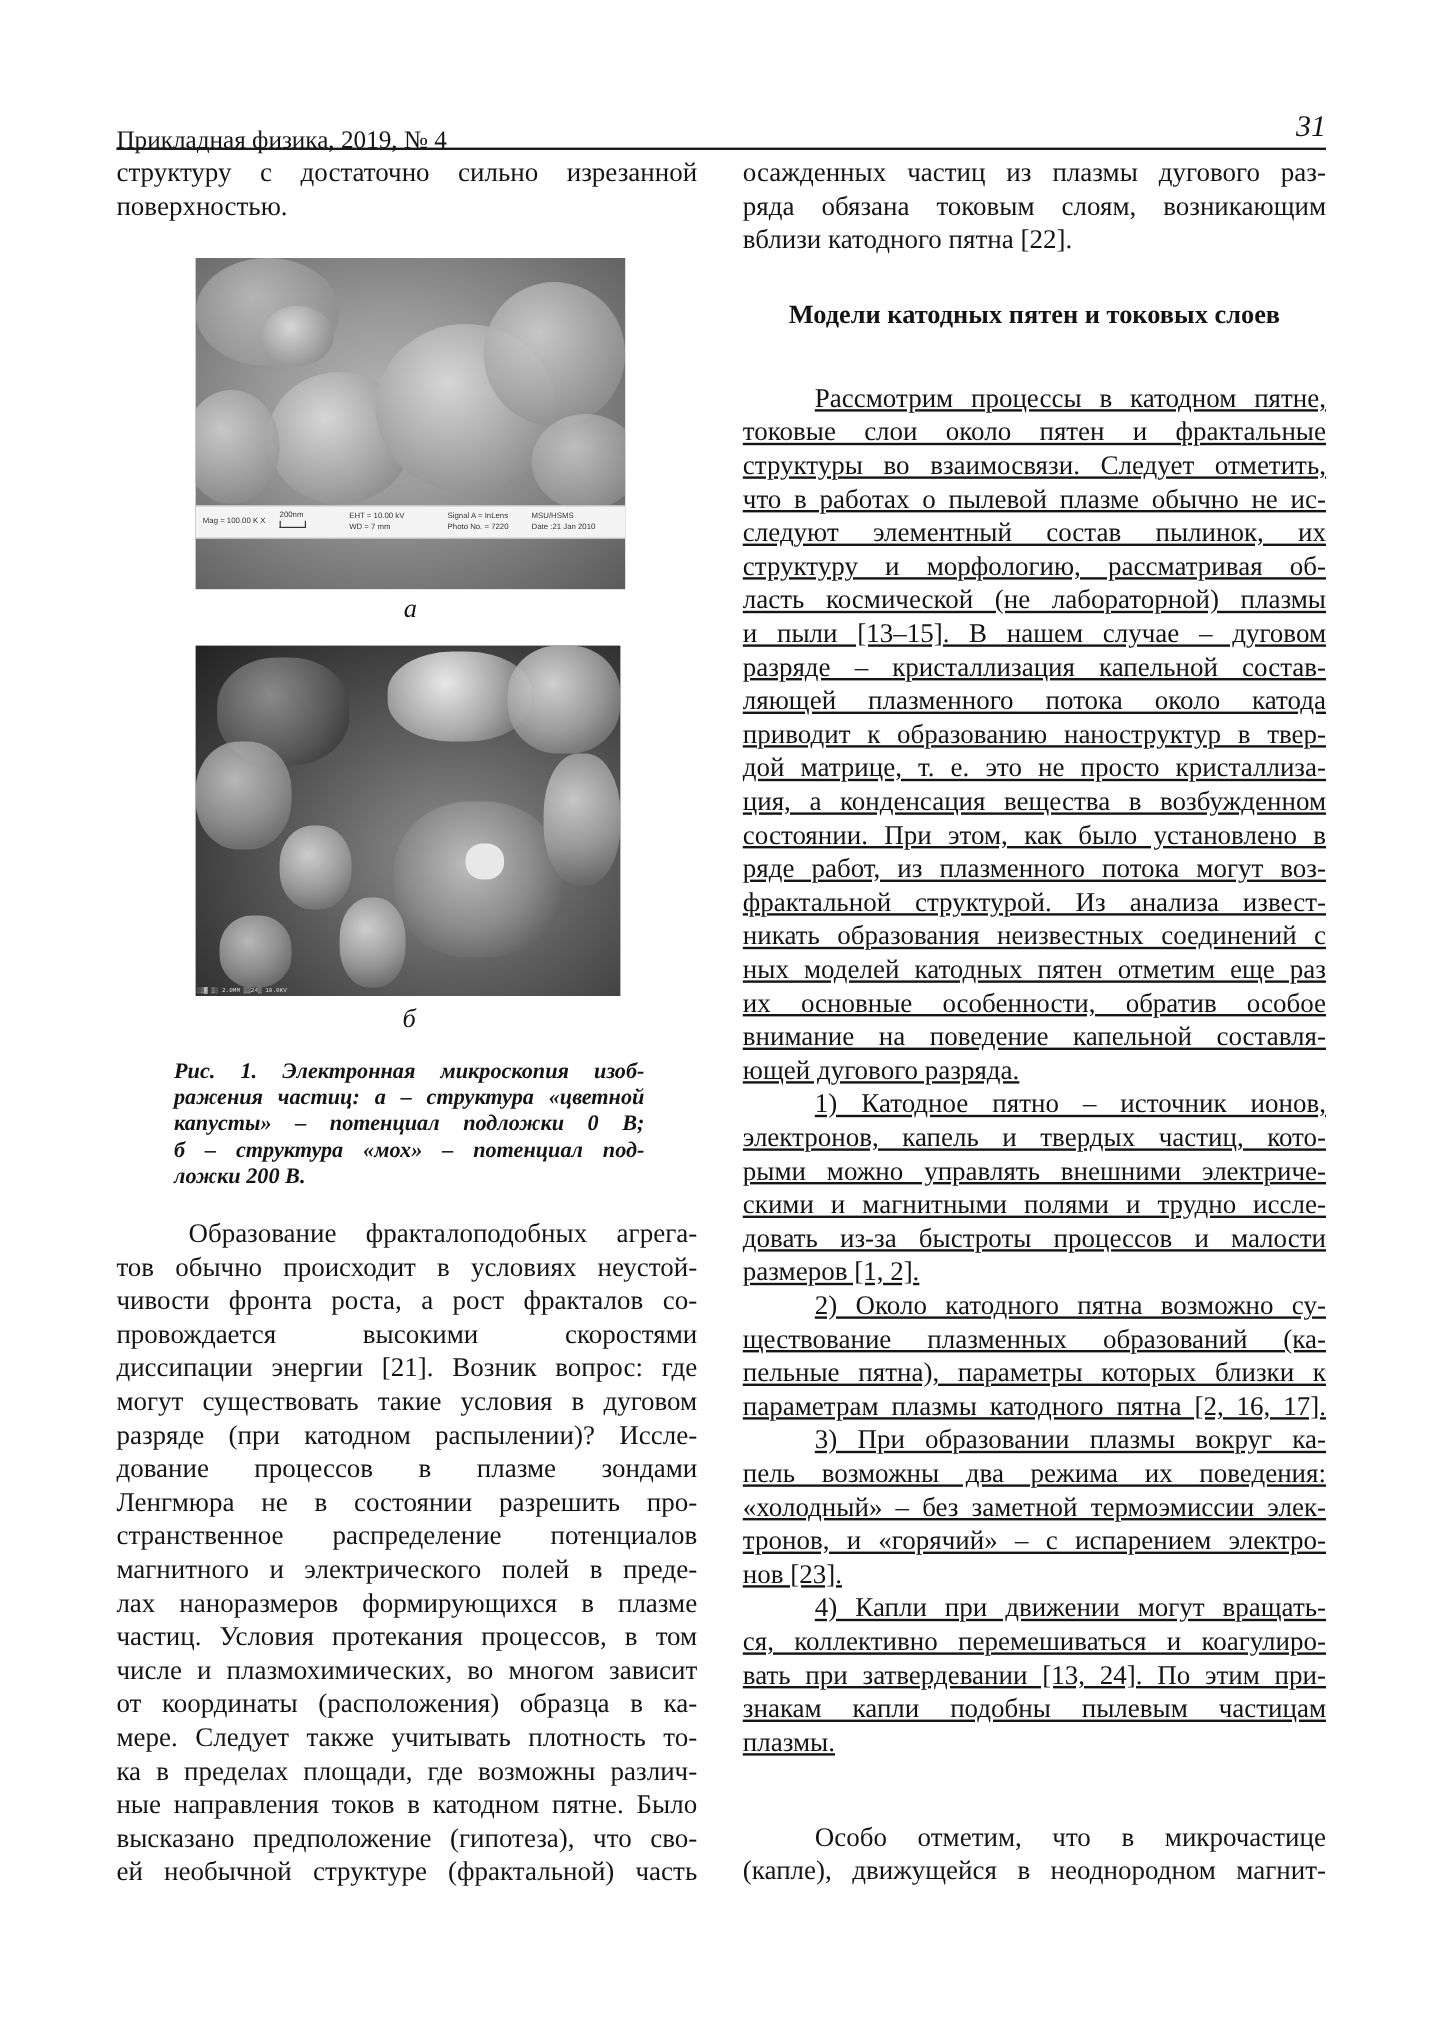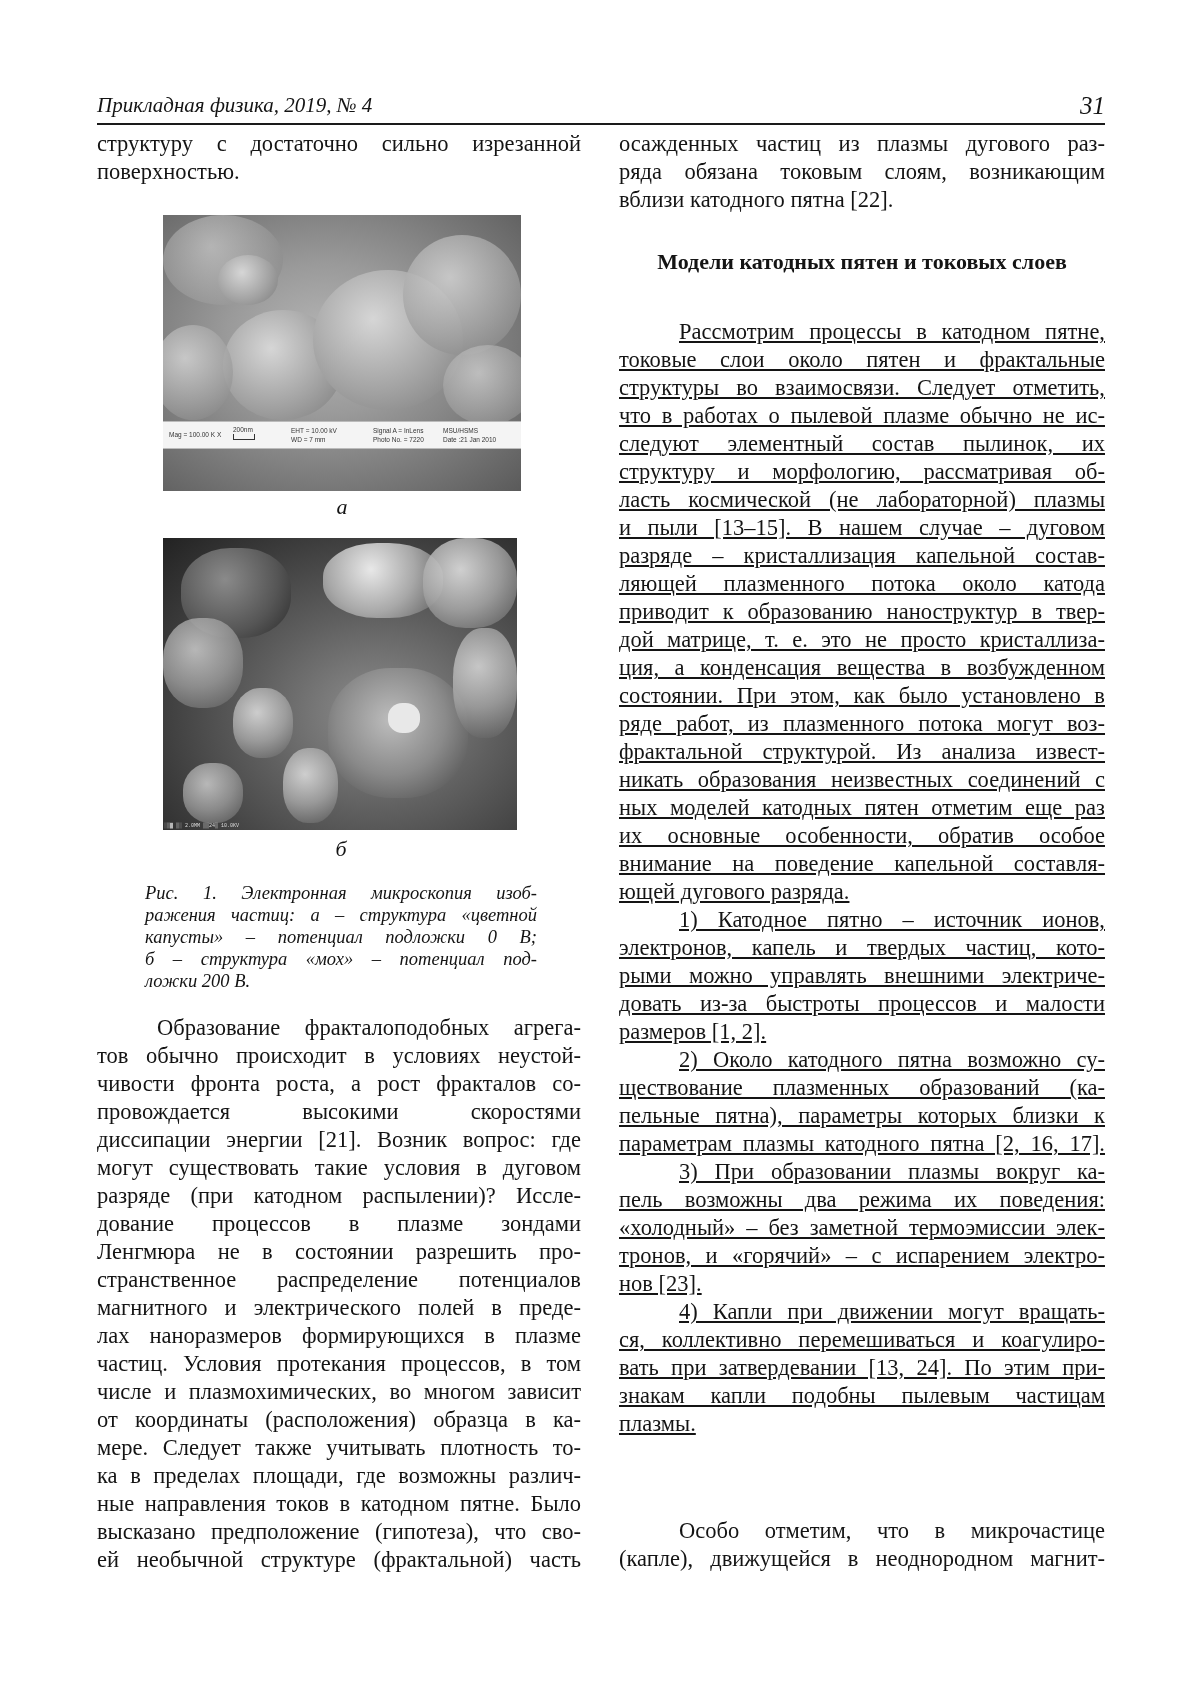--- a/index.html
+++ b/index.html
@@ -1,19 +1,19 @@
 <!DOCTYPE html>
 <html><head>
 <meta charset="utf-8">
 <style>
   html, body { margin: 0; padding: 0; background: #ffffff; }
   body { width: 1200px; height: 1698px; position: relative; overflow: hidden;
          font-family: "Liberation Serif", "DejaVu Serif", serif; color: #141414; }
   .header { position: absolute; left: 97px; top: 88px; width: 1008px; height: 36px; }
-  .header-title { position: absolute; left: 0; top: 5px; font-style: italic; font-size: 21px; }
+  .header-title { position: absolute; left: 0; top: 16px; font-size: 21px; }
   .header-page { position: absolute; right: 0; top: 4px; font-style: italic; font-size: 25px; }
   .header-rule { position: absolute; left: 97px; top: 123px; width: 1008px; height: 2px; background: #1a1a1a; }
 
   .col { position: absolute; width: 484px; }
   .col-left { left: 97px; }
   .col-right { left: 619px; width: 486px; }
 
   .line { display: block; height: 28px; line-height: 28px; font-size: 22.5px;
           text-align: justify; text-align-last: justify; white-space: nowrap; overflow: visible; }
   .line.last { text-align-last: left; }
@@ -31,21 +31,21 @@
   .fig-b { left: 163px; top: 538px; width: 354px; height: 292px;
            background: radial-gradient(ellipse at 60% 60%, #8e8e8e 0%, #5f5f5f 40%, #3a3a3a 75%, #222 100%); }
   .fig-b .blob { position: absolute; border-radius: 45%;
                  background: radial-gradient(circle at 40% 35%, #e8e8e8, #a8a8a8 50%, #555 100%); }
   .fig-b .micro-caption { position: absolute; left: 1px; bottom: 1px; font-family: "Liberation Mono", monospace;
                           font-size: 5px; color: #ddd; white-space: nowrap; }
 
   .fig-label { position: absolute; font-style: italic; font-size: 22px; width: 40px; text-align: center; }
 
   .caption { position: absolute; left: 145px; top: 882px; width: 392px; }
-  .caption .line { font-style: italic; font-weight: normal; font-size: 18.5px; height: 22px; line-height: 22px; }
+  .caption .line { font-style: italic; font-weight: bold; font-size: 18.5px; height: 22px; line-height: 22px; }
 
   .section-title { position: absolute; left: 619px; top: 248px; width: 486px; text-align: center;
                    font-weight: bold; font-size: 22px; line-height: 28px; }
 </style>
 </head>
 <body>
 
 <div class="header">
   <span class="header-title">Прикладная физика, 2019, № 4</span>
   <span class="header-page">31</span>
@@ -152,20 +152,21 @@
   <span class="line">фрактальной структурой. Из анализа извест-</span>
   <span class="line">никать образования неизвестных соединений с</span>
   <span class="line">ных моделей катодных пятен отметим еще раз</span>
   <span class="line">их основные особенности, обратив особое</span>
   <span class="line">внимание на поведение капельной составля-</span>
   <span class="line last">ющей дугового разряда.</span>
 
   <span class="line indent">1) Катодное пятно – источник ионов,</span>
   <span class="line">электронов, капель и твердых частиц, кото-</span>
   <span class="line">рыми можно управлять внешними электриче-</span>
+  <span class="line">скими и магнитными полями и трудно иссле-</span>
   <span class="line">довать из-за быстроты процессов и малости</span>
   <span class="line last">размеров [1, 2].</span>
 
   <span class="line indent">2) Около катодного пятна возможно су-</span>
   <span class="line">ществование плазменных образований (ка-</span>
   <span class="line">пельные пятна), параметры которых близки к</span>
   <span class="line">параметрам плазмы катодного пятна [2, 16, 17].</span>
 
   <span class="line indent">3) При образовании плазмы вокруг ка-</span>
   <span class="line">пель возможны два режима их поведения:</span>

